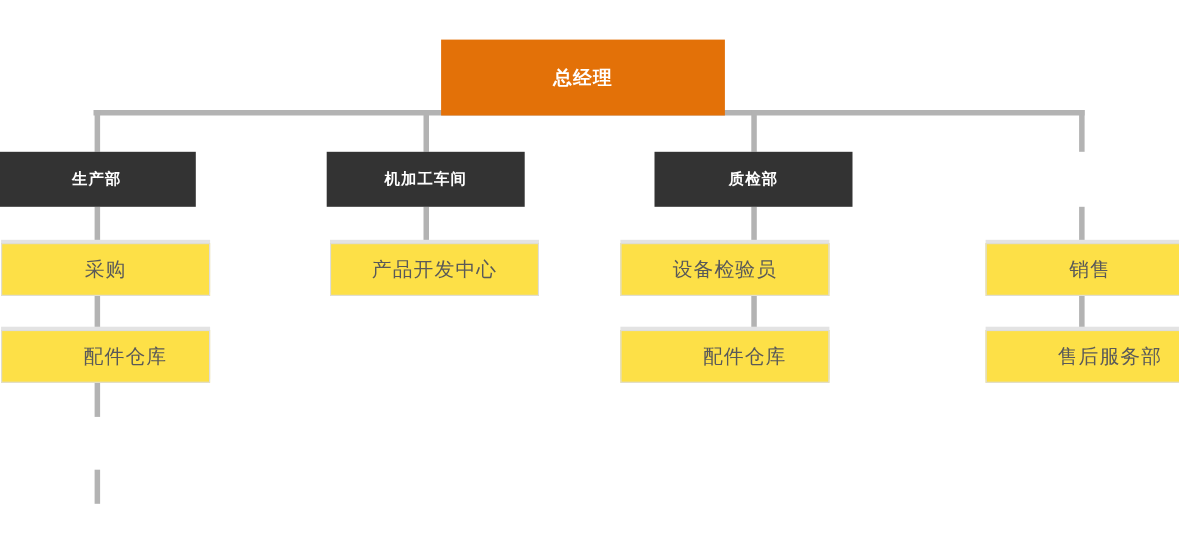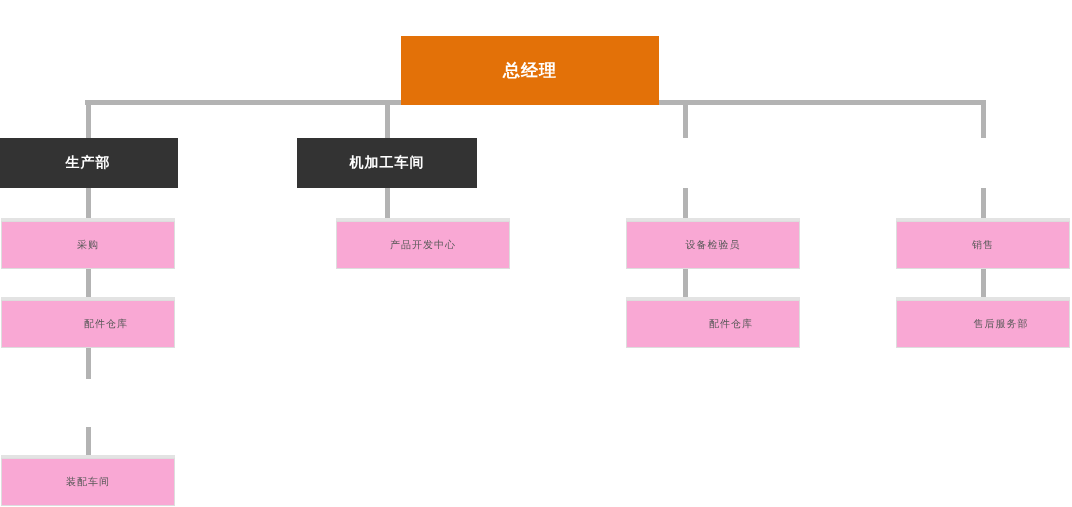--- a/index.html
+++ b/index.html
@@ -55,33 +55,33 @@
     display: flex; align-items: center; justify-content: center;
     letter-spacing: 1px;
   }
   .d1 { left: -2px; }
   .d2 { left: 297px; }
   .d3 { left: 595px; }
   .d4 { left: 893px; }
   
   .child {
     position: absolute;
-    width: 174px; height: 48px;
+    width: 190px; height: 48px;
     box-sizing: border-box;
-    background: #f9a8d4;
+    background: #fde047;
     border: 1px solid #dddddd;
     box-shadow: 0 -3px 0 #e3e3e3;
     color: #595959;
-    font-size: 10px;
+    font-size: 18px;
     display: flex; align-items: center; justify-content: center;
     letter-spacing: 1px;
   }
   .cl1 { left: 1px; }
-  .cl2 { left: 300px; margin-left: 36px; }
-  .cl3 { left: 626px; }
+  .cl2 { left: 300px; }
+  .cl3 { left: 564px; }
   .cl4 { left: 896px; font-family: Liberation Serif, serif; }
   .r1 { top: 221px; }
   .r2 { top: 300px; padding-left: 36px; }
   .r3 { top: 379px; }
   .r4 { top: 458px; }
 </style>
 </head>
 <body>
 
 <div class="canvas">
@@ -104,24 +104,24 @@
   <div class="conn vstub x3 t1"></div>
   <div class="conn vstub x3 t2"></div>
 
   <div class="conn vstub x4 t1"></div>
   <div class="conn vstub x4 t2"></div>
 
   <div class="root">总经理</div>
 
   <div class="dept d1">生产部</div>
   <div class="dept d2">机加工车间</div>
+  <div class="dept d3">质检部</div>
 
   <div class="child cl1 r1">采购</div>
   <div class="child cl1 r2">配件仓库</div>
-  <div class="child cl1 r4">装配车间</div>
 
   <div class="child cl2 r1">产品开发中心</div>
 
   <div class="child cl3 r1">设备检验员</div>
   <div class="child cl3 r2">配件仓库</div>
 
   <div class="child cl4 r1">销售</div>
   <div class="child cl4 r2">售后服务部</div>
 
 </div>

